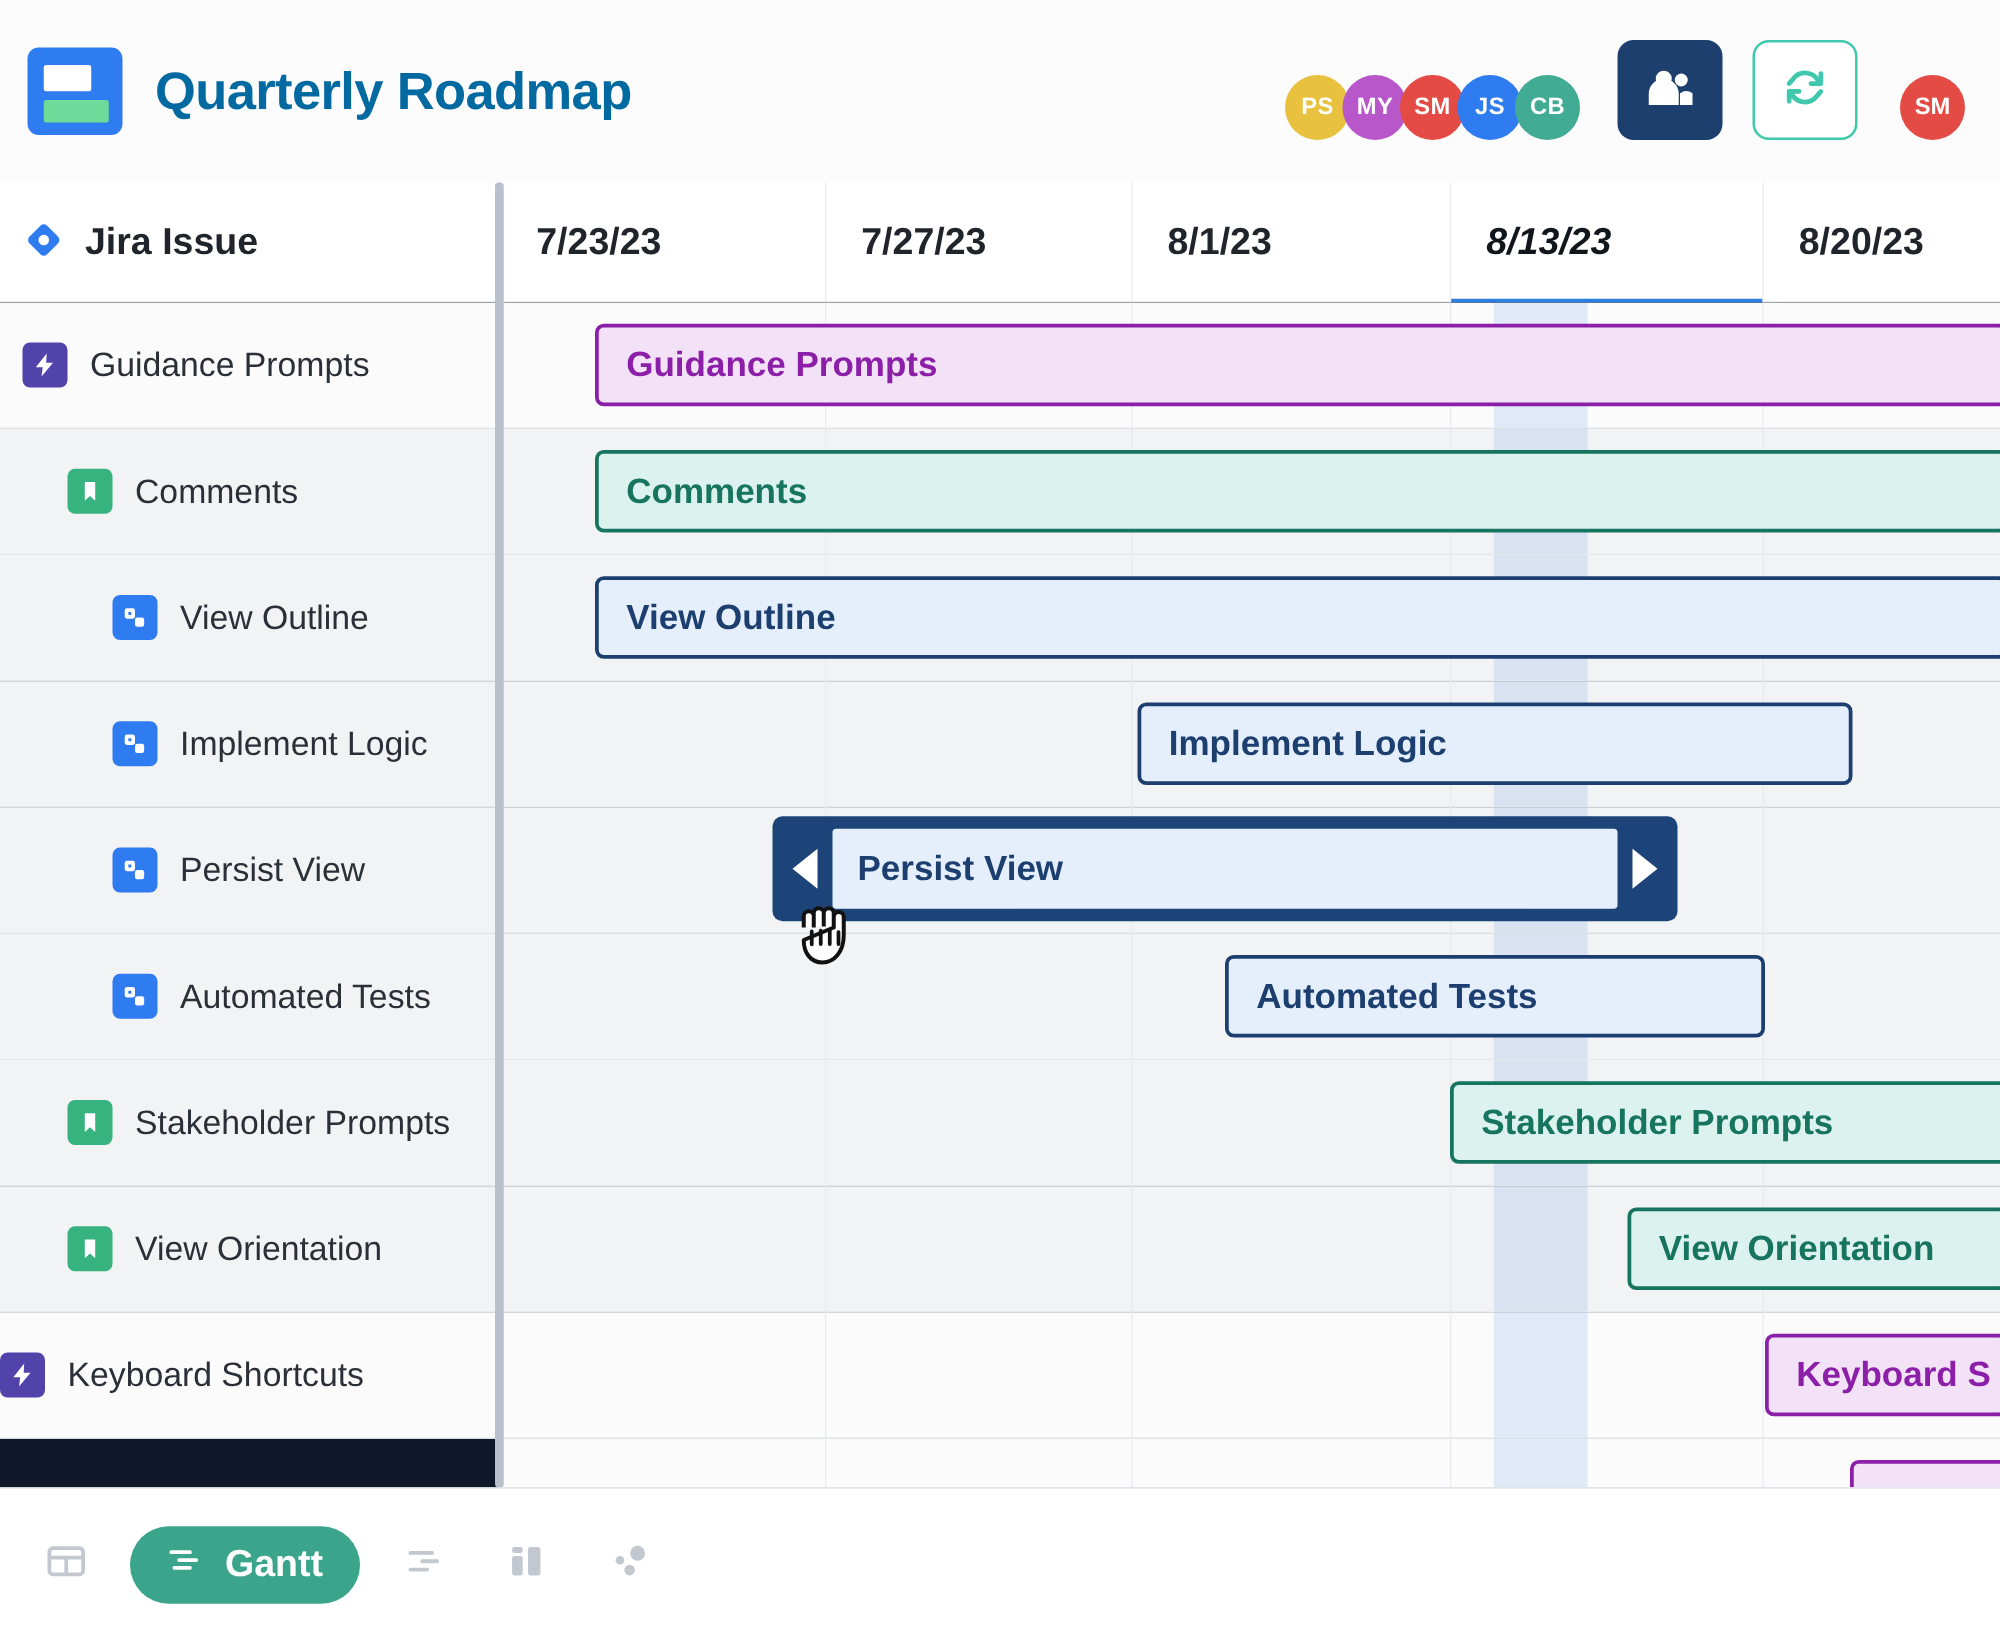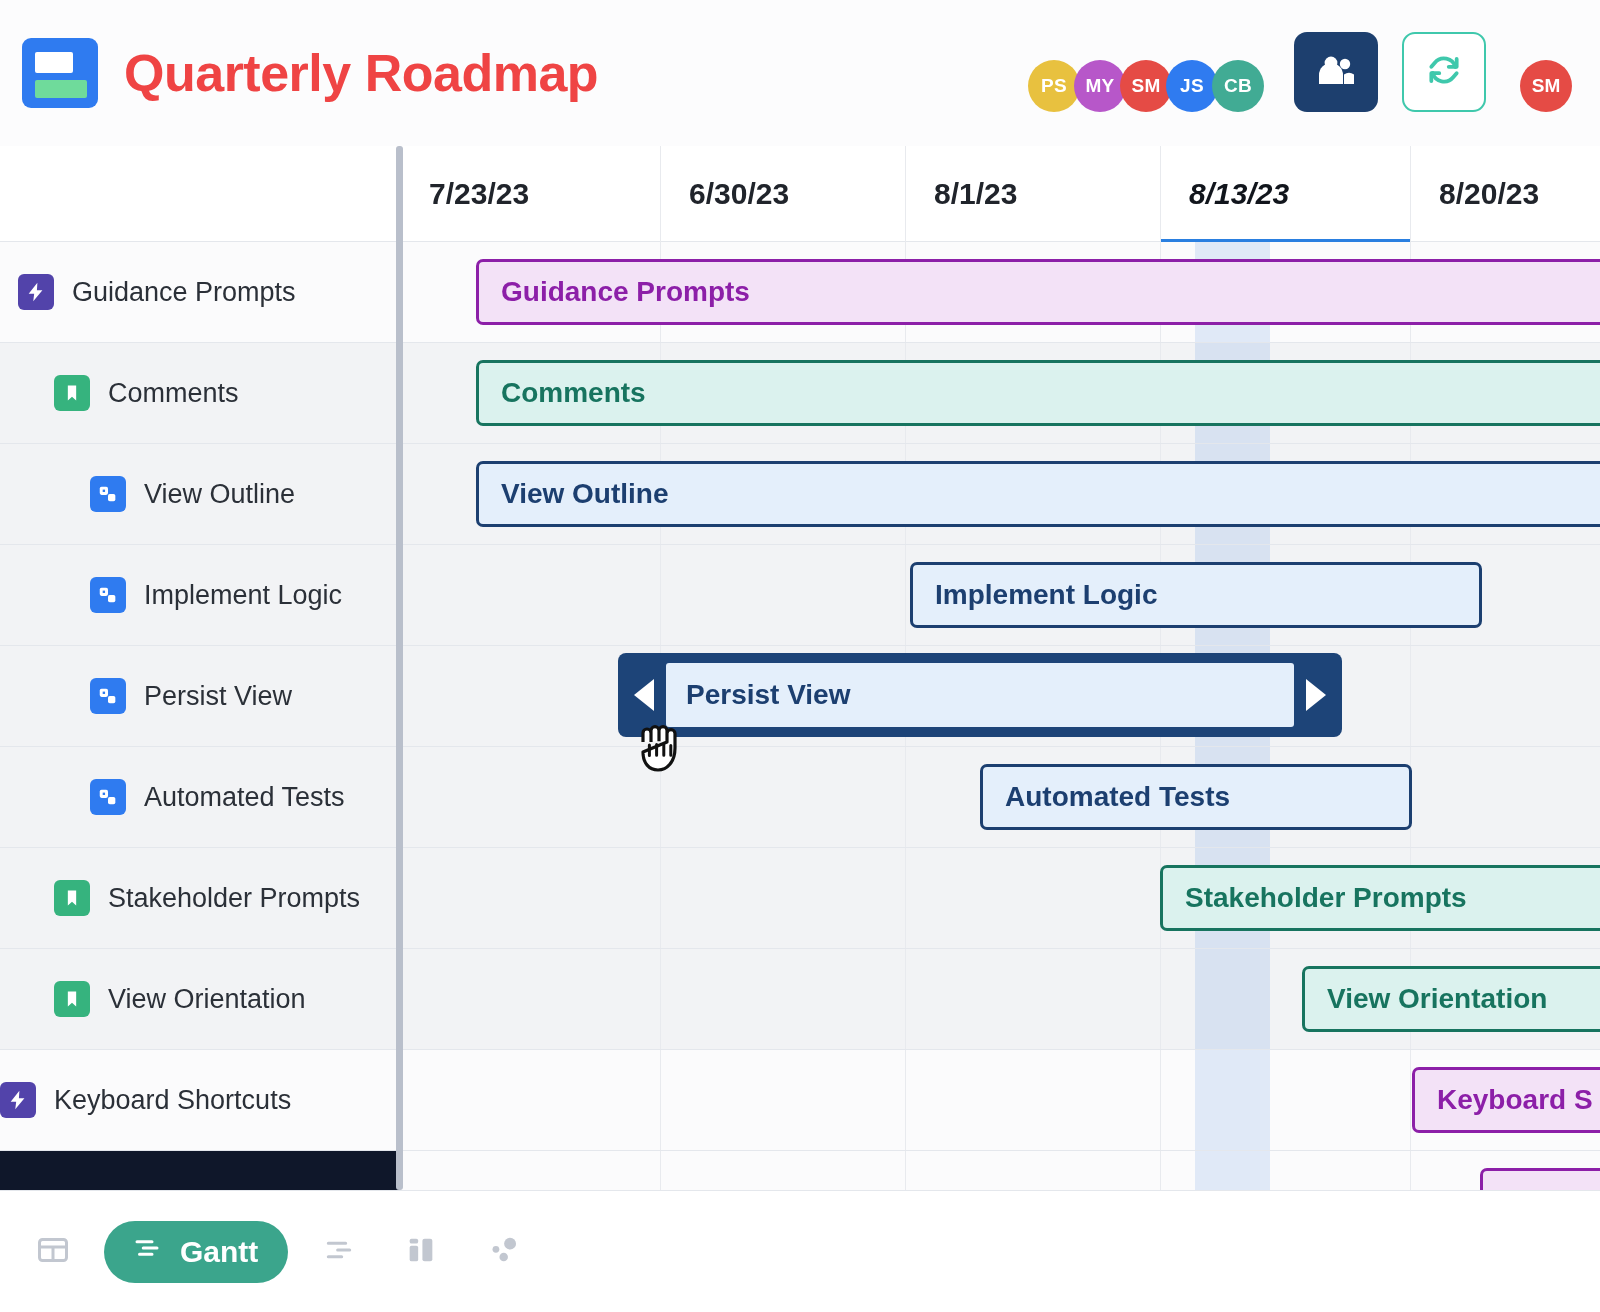--- a/index.html
+++ b/index.html
@@ -19,21 +19,21 @@
     display:flex; align-items:center;
   }
   .brand { display:flex; align-items:center; gap:26px; padding-left:22px; }
   .logo {
     width:76px; height:70px; border-radius:9px; background:#2f7bf0;
     position:relative; flex:none;
   }
   .logo .bar-w { position:absolute; left:13px; top:14px; width:38px; height:21px; background:#ffffff; border-radius:2px; }
   .logo .bar-g { position:absolute; left:13px; top:42px; width:52px; height:18px; background:#6fdb9b; border-radius:2px; }
   .app-title {
-    font-size:52px; font-weight:bold; color:#ef4444; letter-spacing:-0.5px;
+    font-size:42px; font-weight:bold; color:#0369a1; letter-spacing:-0.5px;
     white-space:nowrap;
   }
 
   .topright {
     position:absolute; right:28px; top:32px;
     display:flex; align-items:flex-end; gap:0px;
   }
   .avatars { display:flex; align-items:center; }
   .avatar {
     width:52px; height:52px; border-radius:50%;
@@ -202,24 +202,33 @@
             <path d="M4.8 13.9a7.5 7.5 0 0 0 13 2.7L20 14"></path>
           </svg>
         </span>
       </div>
 
       <div class="avatar-me">SM</div>
     </div>
   </div>
 
   <div class="hdr">
+    <div class="hdr-left">
+      <span>
+        <svg width="34" height="34" viewBox="0 0 24 24">
+          <rect x="5" y="5" width="14" height="14" rx="2.5" transform="rotate(45 12 12)" fill="#2f7bf0"></rect>
+          <circle cx="12" cy="12" r="3" fill="#ffffff"></circle>
+        </svg>
+      </span>
+      <span class="label">Jira Issue</span>
+    </div>
 
     <div class="hdr-right">
       <div class="datecell" style="left:0px;   width:260px;">7/23/23</div>
-      <div class="datecell" style="left:260px; width:245px;">6/30/23</div>
+      <div class="datecell" style="left:260px; width:245px;">7/27/23</div>
       <div class="datecell" style="left:505px; width:255px;">8/1/23</div>
       <div class="datecell current" style="left:760px; width:250px;font-style:italic;">8/13/23</div>
       <div class="datecell" style="left:1010px;width:190px;">8/20/23</div>
     </div>
   </div>
 
   <div class="body">
 
     <div class="rows-left">
       <div class="rowlabel" style="padding-left:18px;">

